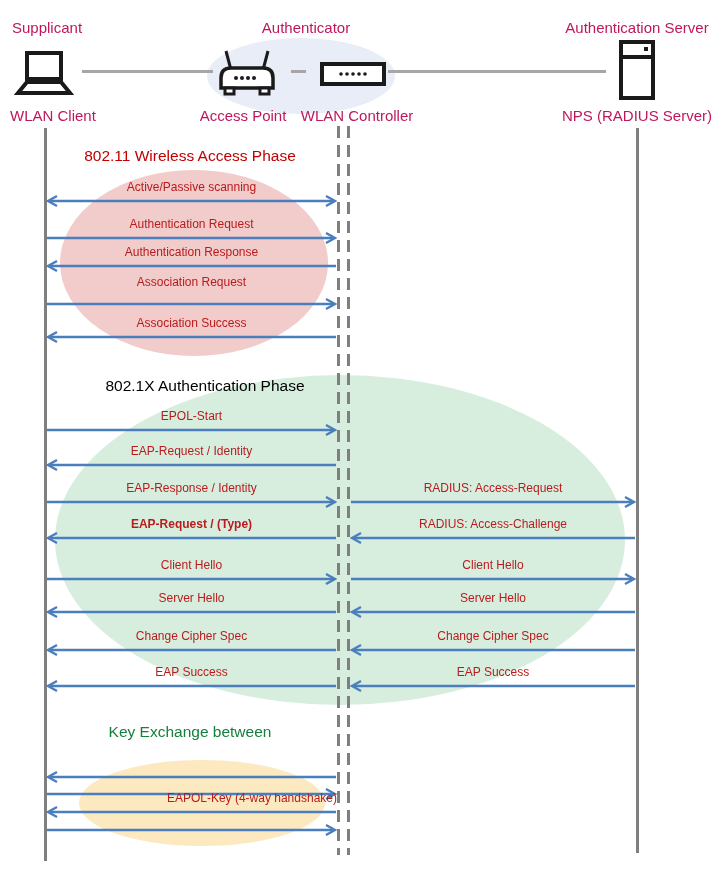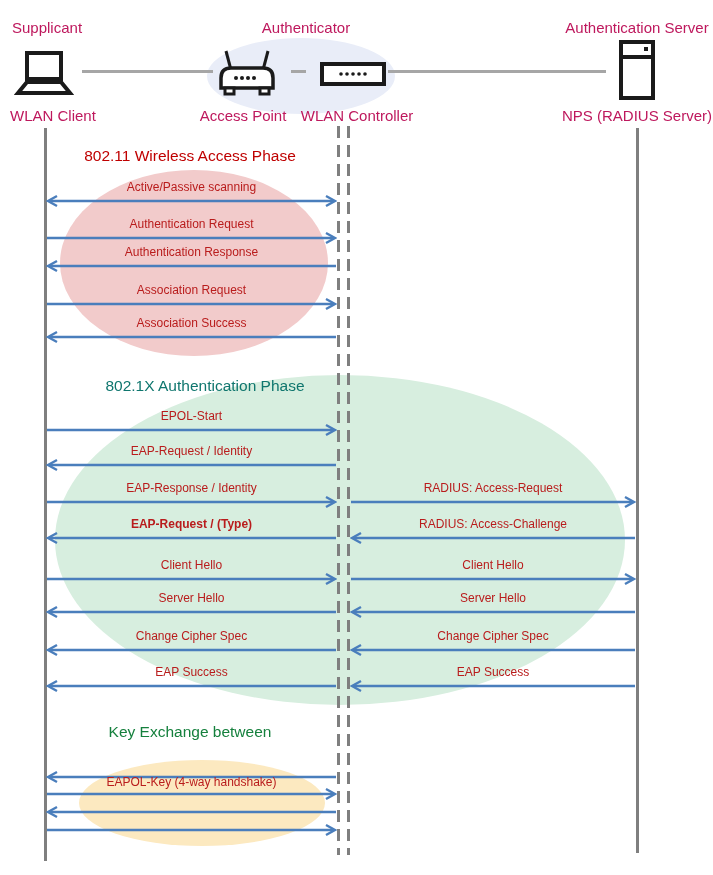--- a/index.html
+++ b/index.html
@@ -81,21 +81,21 @@
   <div class="node-label centered" style="left:193px;top:107px;width:100px;">Access Point</div>
   <div class="node-label centered" style="left:297px;top:107px;width:120px;">WLAN Controller</div>
   <div class="node-label centered" style="left:557px;top:107px;width:160px;">NPS (RADIUS Server)</div>
 
   <div class="lifeline" style="left:44px;top:128px;height:733px;"></div>
   <div class="lifeline-dashed" style="left:337px;top:126px;height:729px;"></div>
   <div class="lifeline-dashed" style="left:347px;top:126px;height:729px;"></div>
   <div class="lifeline" style="left:636px;top:128px;height:725px;"></div>
 
   <div class="phase-title" style="left:60px;top:146px;width:260px;color:#bf0000;">802.11 Wireless Access Phase</div>
-  <div class="phase-title" style="left:75px;top:376px;width:260px;color:#0f766e;">802.1X Authentication Phase</div>
+  <div class="phase-title" style="left:75px;top:376px;width:260px;color:#000000;">802.1X Authentication Phase</div>
   <div class="phase-title" style="left:60px;top:722px;width:260px;color:#15803d;">
     <div>Key Exchange between</div>
   </div>
 
   <div id="messages-layer">
       <div class="msg-label" style="left: 46px; width: 291px; top: 179px;">Active/Passive scanning</div>
       <div class="msg-arrow" style="left: 46px; top: 194px;">
         <svg width="291" height="14" viewBox="0 0 291 14">
           <line x1="3" y1="7" x2="288" y2="7" stroke="#4a7ebc" stroke-width="2.4"></line>
           <polyline points="280,2 289,7 280,12" fill="none" stroke="#4a7ebc" stroke-width="2.4"></polyline>
@@ -109,21 +109,21 @@
           <polyline points="280,2 289,7 280,12" fill="none" stroke="#4a7ebc" stroke-width="2.4"></polyline>
         </svg>
       </div>
       <div class="msg-label" style="left: 46px; width: 291px; top: 244px;">Authentication Response</div>
       <div class="msg-arrow" style="left: 46px; top: 259px;">
         <svg width="291" height="14" viewBox="0 0 291 14">
           <line x1="3" y1="7" x2="290" y2="7" stroke="#4a7ebc" stroke-width="2.4"></line>
           <polyline points="11,2 2,7 11,12" fill="none" stroke="#4a7ebc" stroke-width="2.4"></polyline>
         </svg>
       </div>
-      <div class="msg-label" style="left: 46px; width: 291px; top: 282px;">Association Request</div>
+      <div class="msg-label" style="left: 46px; width: 291px; top: 274px;">Association Request</div>
       <div class="msg-arrow" style="left: 46px; top: 297px;">
         <svg width="291" height="14" viewBox="0 0 291 14">
           <line x1="1" y1="7" x2="288" y2="7" stroke="#4a7ebc" stroke-width="2.4"></line>
           <polyline points="280,2 289,7 280,12" fill="none" stroke="#4a7ebc" stroke-width="2.4"></polyline>
         </svg>
       </div>
       <div class="msg-label" style="left: 46px; width: 291px; top: 315px;">Association Success</div>
       <div class="msg-arrow" style="left: 46px; top: 330px;">
         <svg width="291" height="14" viewBox="0 0 291 14">
           <line x1="3" y1="7" x2="290" y2="7" stroke="#4a7ebc" stroke-width="2.4"></line>
@@ -233,21 +233,21 @@
           <line x1="3" y1="7" x2="290" y2="7" stroke="#4a7ebc" stroke-width="2.4"></line>
           <polyline points="11,2 2,7 11,12" fill="none" stroke="#4a7ebc" stroke-width="2.4"></polyline>
         </svg>
       </div>
       <div class="msg-arrow" style="left: 46px; top: 787px;">
         <svg width="291" height="14" viewBox="0 0 291 14">
           <line x1="1" y1="7" x2="288" y2="7" stroke="#4a7ebc" stroke-width="2.4"></line>
           <polyline points="280,2 289,7 280,12" fill="none" stroke="#4a7ebc" stroke-width="2.4"></polyline>
         </svg>
       </div>
-      <div class="msg-label" style="left: 46px; width: 291px; top: 774px;">EAPOL-Key (4-way handshake)</div>
+      <div class="msg-label" style="left: 46px; width: 291px; top: 790px; text-align: right;">EAPOL-Key (4-way handshake)</div>
       <div class="msg-arrow" style="left: 46px; top: 805px;">
         <svg width="291" height="14" viewBox="0 0 291 14">
           <line x1="3" y1="7" x2="290" y2="7" stroke="#4a7ebc" stroke-width="2.4"></line>
           <polyline points="11,2 2,7 11,12" fill="none" stroke="#4a7ebc" stroke-width="2.4"></polyline>
         </svg>
       </div>
       <div class="msg-arrow" style="left: 46px; top: 823px;">
         <svg width="291" height="14" viewBox="0 0 291 14">
           <line x1="1" y1="7" x2="288" y2="7" stroke="#4a7ebc" stroke-width="2.4"></line>
           <polyline points="280,2 289,7 280,12" fill="none" stroke="#4a7ebc" stroke-width="2.4"></polyline>

